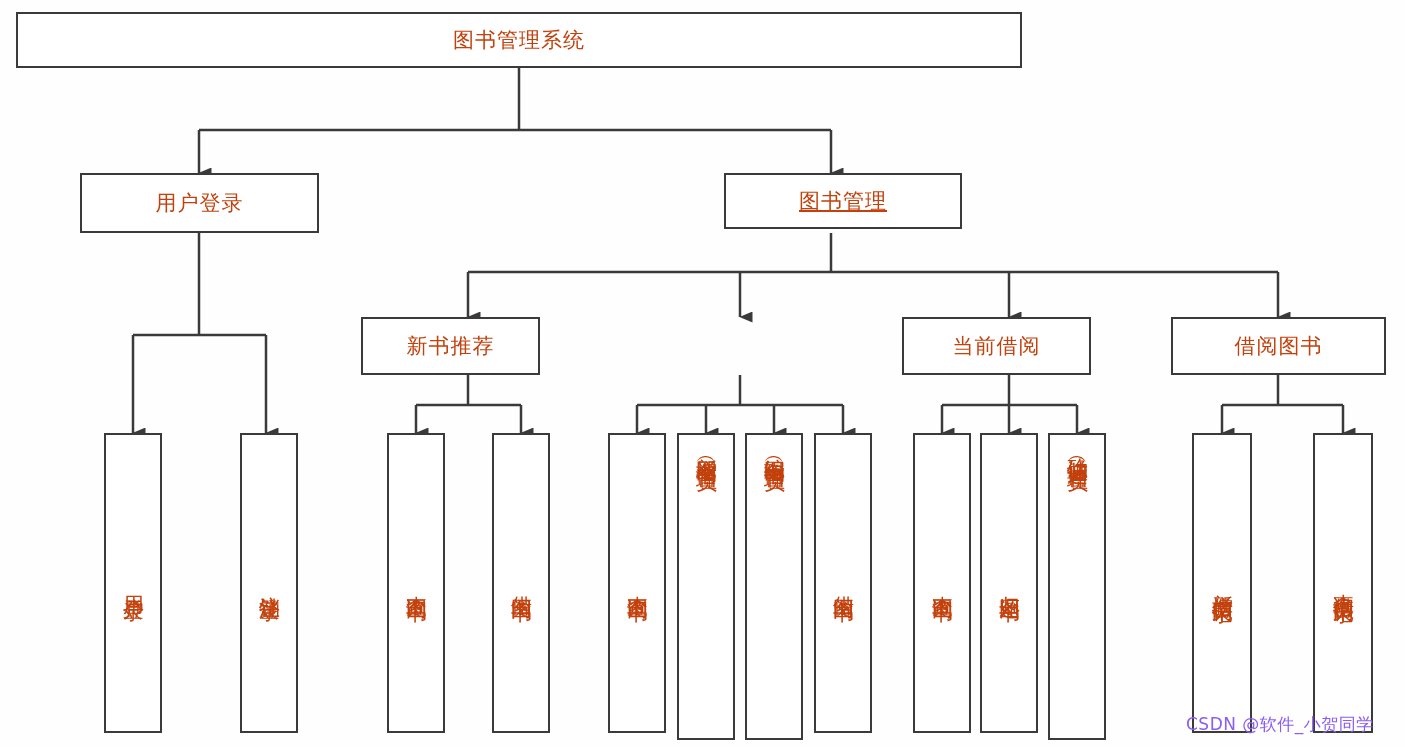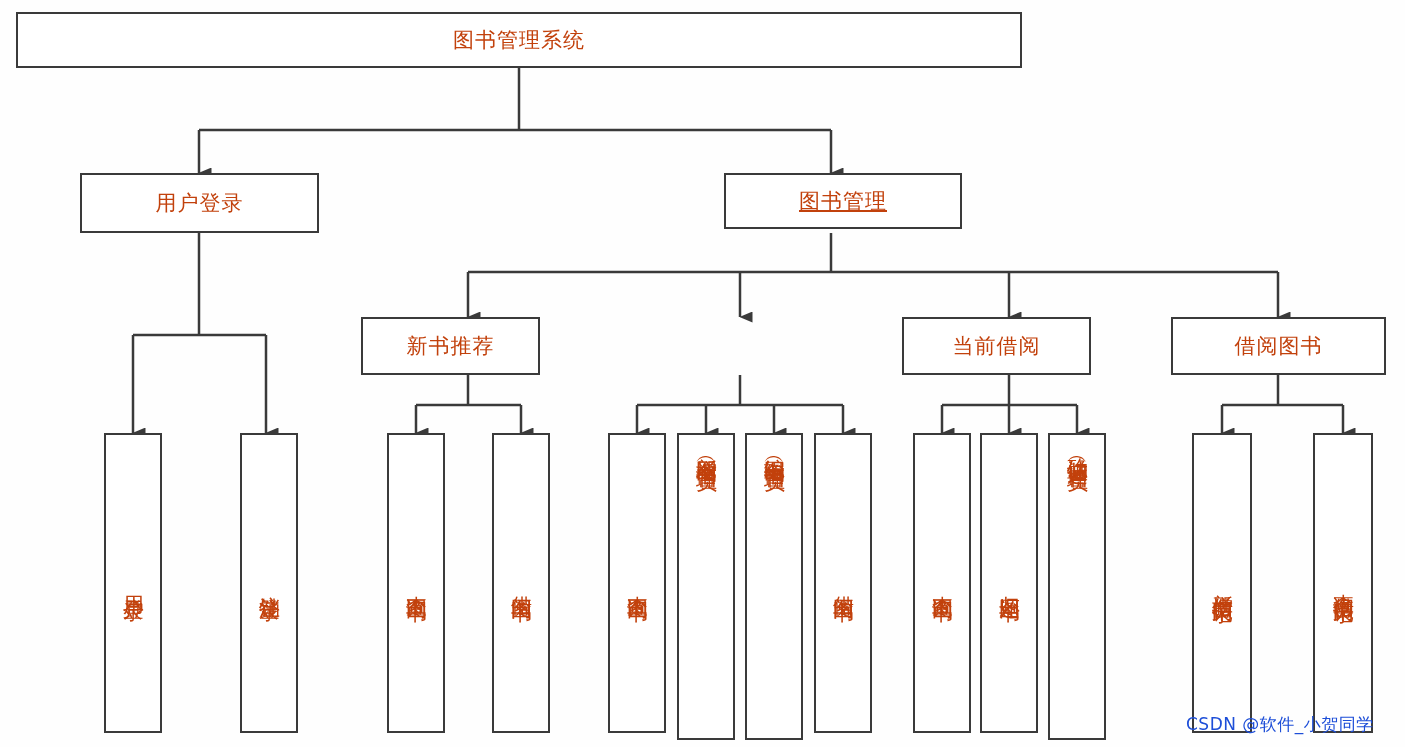--- a/index.html
+++ b/index.html
@@ -57,21 +57,21 @@
     padding: 6px 0;
   }
   .node.v.top {
     align-items: flex-start;
   }
   .watermark {
     position: absolute;
     left: 1186px;
     top: 713px;
     font-size: 17px;
-    color: #1d4ed8;
+    color: #8b5cf6;
     white-space: nowrap;
     letter-spacing: 0.5px;
   }
 </style>
 </head>
 <body>
 
 <div id="canvas">
 
   <svg id="wires" viewBox="0 0 1405 747">

